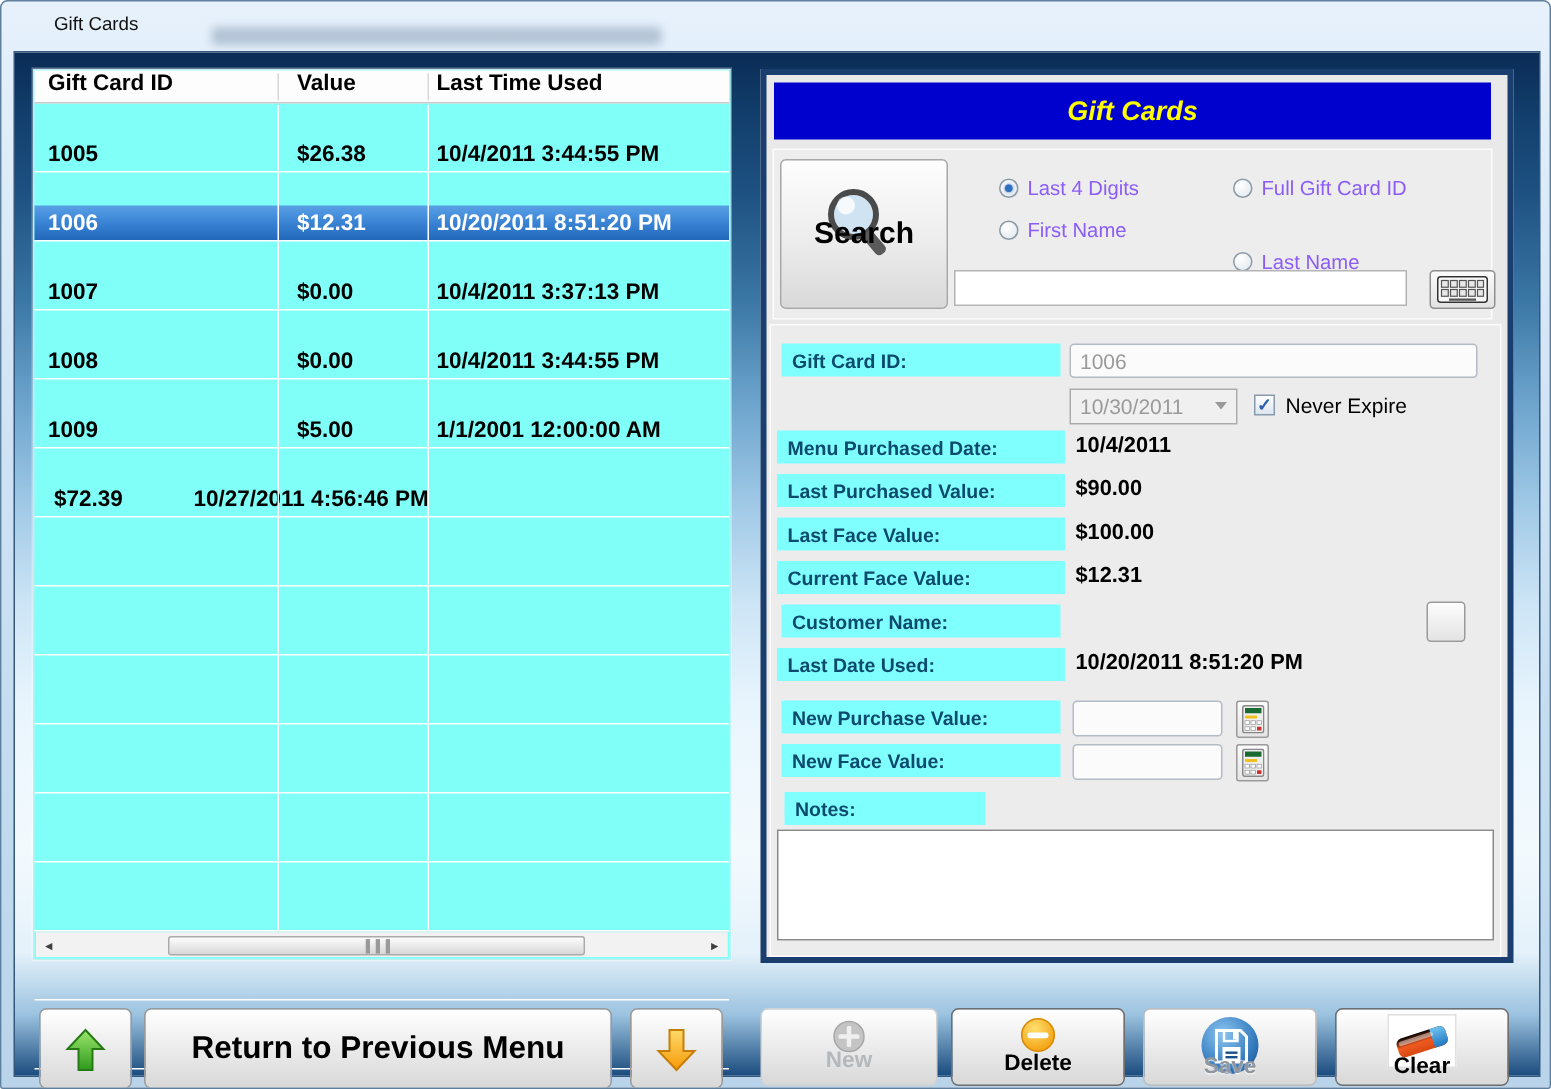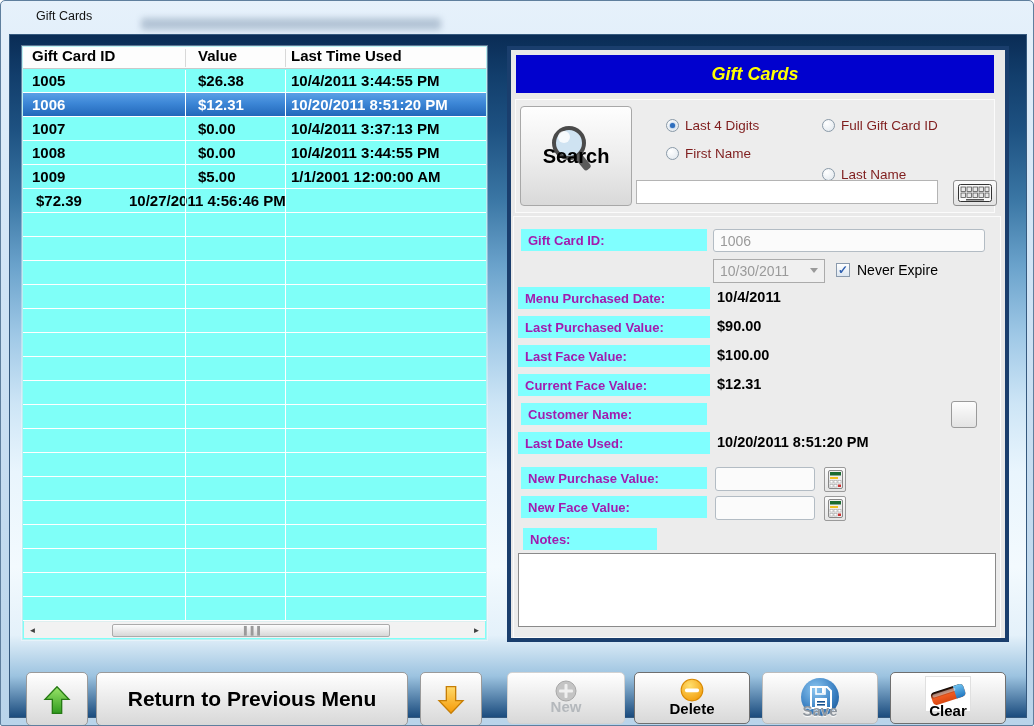--- a/index.html
+++ b/index.html
@@ -26,21 +26,21 @@
     position:absolute; left:12px; top:11px; width:465px; height:594px;
     background:#7ffff8; border:1px solid #baf0f2;
     box-shadow:0 0 0 1px rgba(255,255,255,.35);
   }
   .ghead { display:flex; height:22px; background:#fdfdfd; border-bottom:1px solid #c9c9c9;
     font-weight:bold; font-size:15px; color:#000; position:relative; z-index:2;}
   .ghead .c1,.trow .c1 { width:162px; padding-left:9px; }
   .ghead .c2,.trow .c2 { width:100px; padding-left:13px; }
   .ghead .c3,.trow .c3 { flex:1; padding-left:6px; }
   .trow { display:flex; height:24px; border-bottom:1px solid #ffffff; font-weight:bold;
-    font-size:15px; color:#000; line-height:23px; }
+    font-size:15px; color:#000; line-height:23px;margin-top:22px; }
   .trow.selected { background:linear-gradient(180deg,#5aa0e6 0%,#3c86d6 45%,#2268ba 100%); color:#fff; }
   .vline { position:absolute; top:23px; bottom:19px; width:1px; background:#ffffff; z-index:3; pointer-events:none; }
   .hsep { position:absolute; top:2px; height:18px; width:1px; background:#d8d8d8; z-index:3; }
   .hscroll { position:absolute; left:1px; right:1px; bottom:1px; height:17px;
     background:#f2f2f2; border-top:1px solid #dfeff0; display:flex; align-items:center; z-index:4;}
   .sarrow { width:17px; height:16px; font-size:8px; color:#404040; display:flex;
     align-items:center; justify-content:center; background:#f2f2f2; }
   .sarrow.right { margin-left:auto; }
   .sthumb { position:absolute; left:88px; width:278px; top:2px; height:13px;
     background:linear-gradient(180deg,#fdfdfd,#d7d7d7); border:1px solid #ababab;
@@ -55,35 +55,35 @@
     font-size:18px; display:flex; align-items:center; justify-content:center; }
   .searchbox { position:absolute; left:4px; top:49px; width:480px; height:114px;
     background:#ededed; border:1px solid #fbfbfb; }
   .search-btn { position:absolute; left:4px; top:6px; width:112px; height:100px;
     background:linear-gradient(180deg,#fefefe 0%,#ececec 55%,#d9d9d9 100%);
     border:1px solid #a8a8a8; border-radius:4px; cursor:pointer; }
   .search-btn svg { position:absolute; left:24px; top:14px; }
   .search-btn .lbl { position:absolute; left:0; right:0; top:38px; text-align:center;
     font-weight:bold; font-size:20px; color:#000; }
   .radio-row { position:absolute; display:flex; align-items:center; gap:6px;
-    font-size:13.5px; color:#7f1d1d; cursor:pointer; }
+    font-size:13.5px; color:#8b5cf6; cursor:pointer; }
   .radio { width:13px; height:13px; border-radius:50%; border:1px solid #8a9aa8;
     background:radial-gradient(circle at 35% 30%,#ffffff,#dfe6ec); position:relative; }
   .radio.on::after { content:""; position:absolute; left:3px; top:3px; width:5px;
     height:5px; border-radius:50%; background:#2f6fbe; box-shadow:0 0 2px #2f6fbe; }
   .search-input { position:absolute; left:120px; top:80px; width:302px; height:24px;
     border:1px solid #b4b4b4; background:#fff; font-size:13px; padding:0 5px; }
   .kbd-btn { position:absolute; left:437px; top:80px; width:44px; height:26px;
     background:linear-gradient(180deg,#fbfbfb,#e2e2e2); border:1px solid #8f8f8f;
     border-radius:3px; display:flex; align-items:center; justify-content:center; cursor:pointer; }
 
   .fieldsbox { position:absolute; left:2px; top:166px; width:488px; height:422px;
     background:#ececec; border:1px solid #fbfbfb; }
   .flabel { position:absolute; left:7px; width:186px; height:22px; background:#80ffff;
-    font-weight:bold; font-size:13px; color:#a21caf; padding:4px 0 0 7px; }
+    font-weight:bold; font-size:13px; color:#0c4a6e; padding:4px 0 0 7px; }
   .flabel.wide { left:4px; width:192px; }
   .flabel.notes { left:9px; width:134px; }
   .fvalue { position:absolute; left:203px; font-weight:bold; font-size:14.5px; color:#000; }
   .tb { border:1px solid #b3bcc4; border-radius:3px; background:#fbfbfb; font-size:14px; }
   .tb.dis { color:#9a9a9a; }
   .combo { position:absolute; left:199px; width:112px; height:24px; border:1px solid #ababab;
     background:#f0f0f0; color:#9a9a9a; font-size:14px; padding:3px 0 0 6px; }
   .combo .arr { position:absolute; right:6px; top:8px; width:0; height:0;
     border-left:4px solid transparent; border-right:4px solid transparent;
     border-top:5px solid #9a9a9a; }

